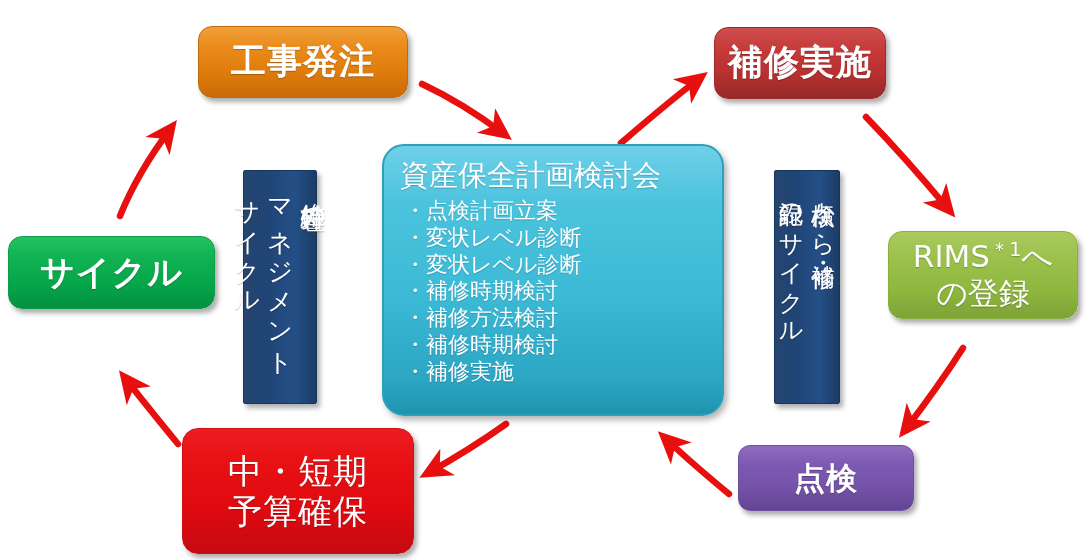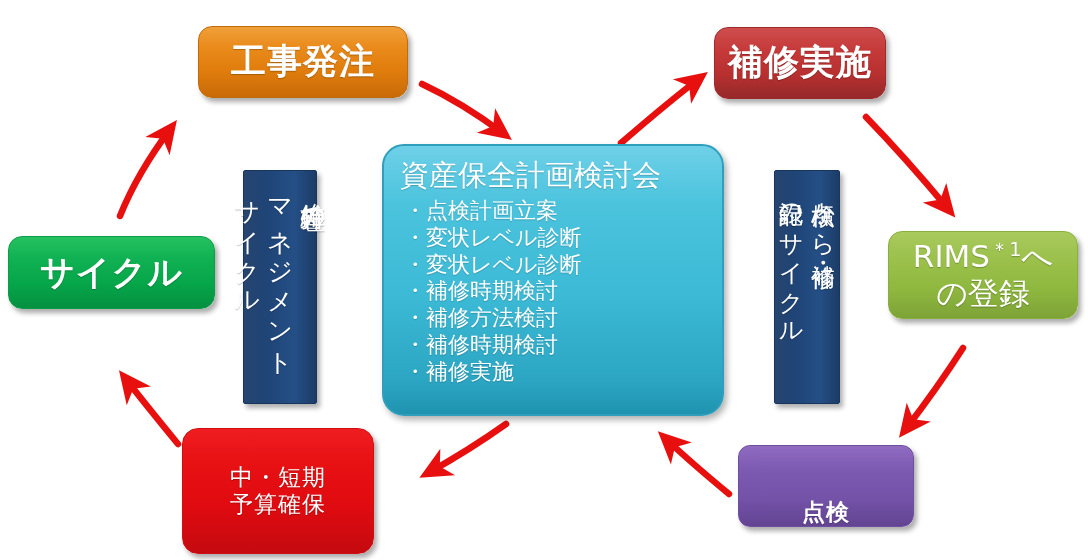--- a/index.html
+++ b/index.html
@@ -67,36 +67,35 @@
     border: 1px solid #89b03c;
     border-radius: 14px;
     letter-spacing: 0;
   }
   .n-rims .rims-l1 { display: block; white-space: nowrap; }
   .n-rims .rims-l2 { display: block; }
   .n-rims sup { font-size: 0.62em; vertical-align: super; }
 
   
   .n-plan {
-    left: 182px; top: 428px; width: 192px; height: 126px;
-    font-size: 23px; font-weight: 400;
+    left: 182px; top: 428px; width: 232px; height: 126px;
+    font-size: 34px; font-weight: 400;
     flex-direction: column;
     background: linear-gradient(180deg,#ef1d20 0%, #e81114 26%, #e00b10 62%, #c40a10 100%);
     border: 1px solid #cf0f14;
     border-radius: 16px;
   }
 
   
   .n-inspect {
-    left: 738px; top: 445px; width: 176px; height: 82px;
-    font-size: 23px; font-weight: 700;
+    left: 738px; top: 445px; width: 176px; height: 66px;
+    font-size: 31px; font-weight: 700;
     background: linear-gradient(180deg,#8f6cc0 0%, #7d5ab2 30%, #7352a8 66%, #634492 100%);
     border: 1px solid #6f4fa2;
     border-radius: 12px;
-    align-items: flex-end;
   }
 
   
   .center-panel {
     position: absolute;
     left: 382px; top: 144px; width: 342px; height: 272px;
     box-sizing: border-box;
     border-radius: 22px;
     background: linear-gradient(180deg,#6ed0e8 0%, #4bc3dd 22%, #3cbad6 55%, #2ba5c2 88%, #1f93b0 100%);
     border: 2px solid #2f9fbb;

